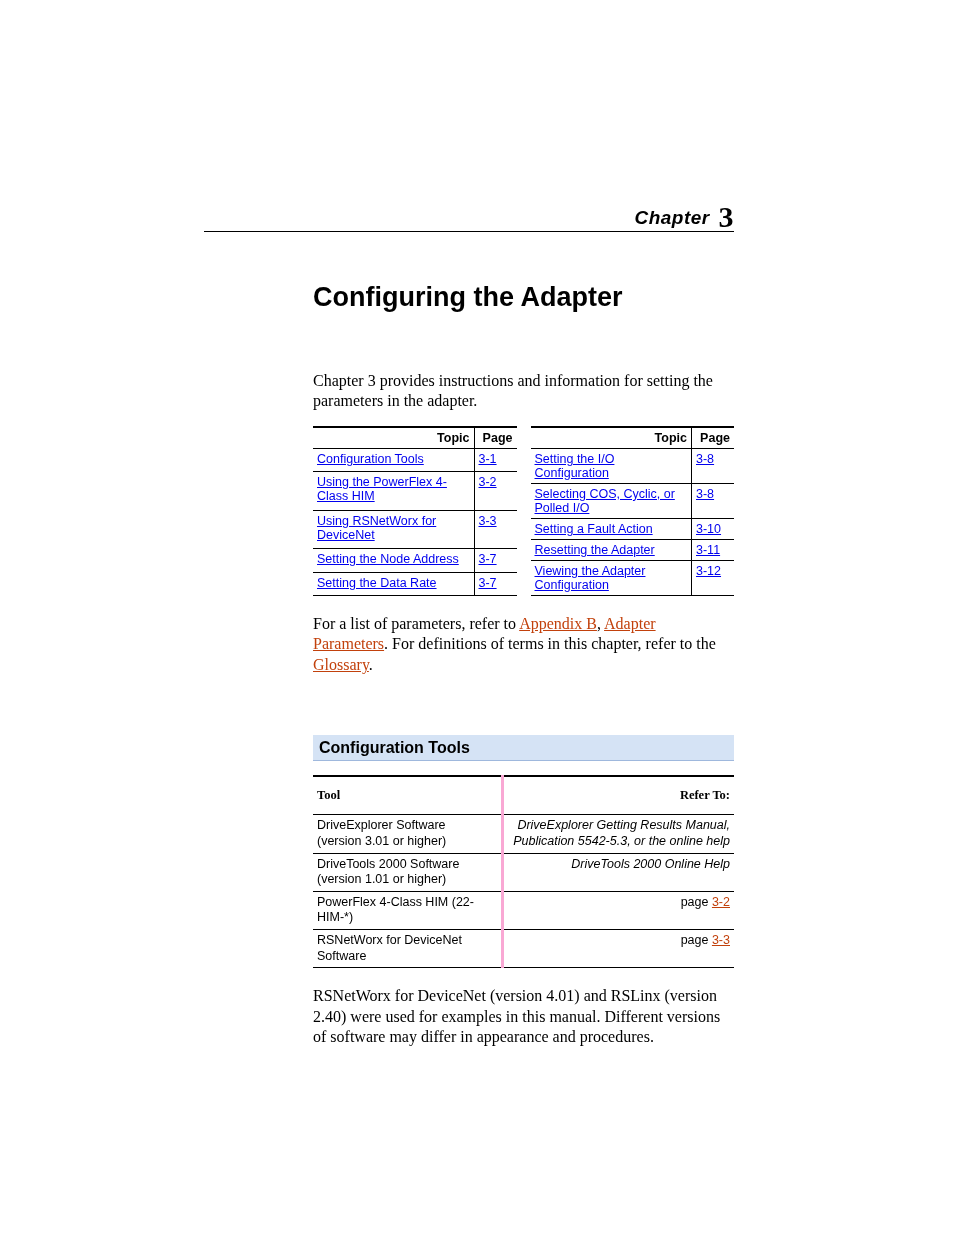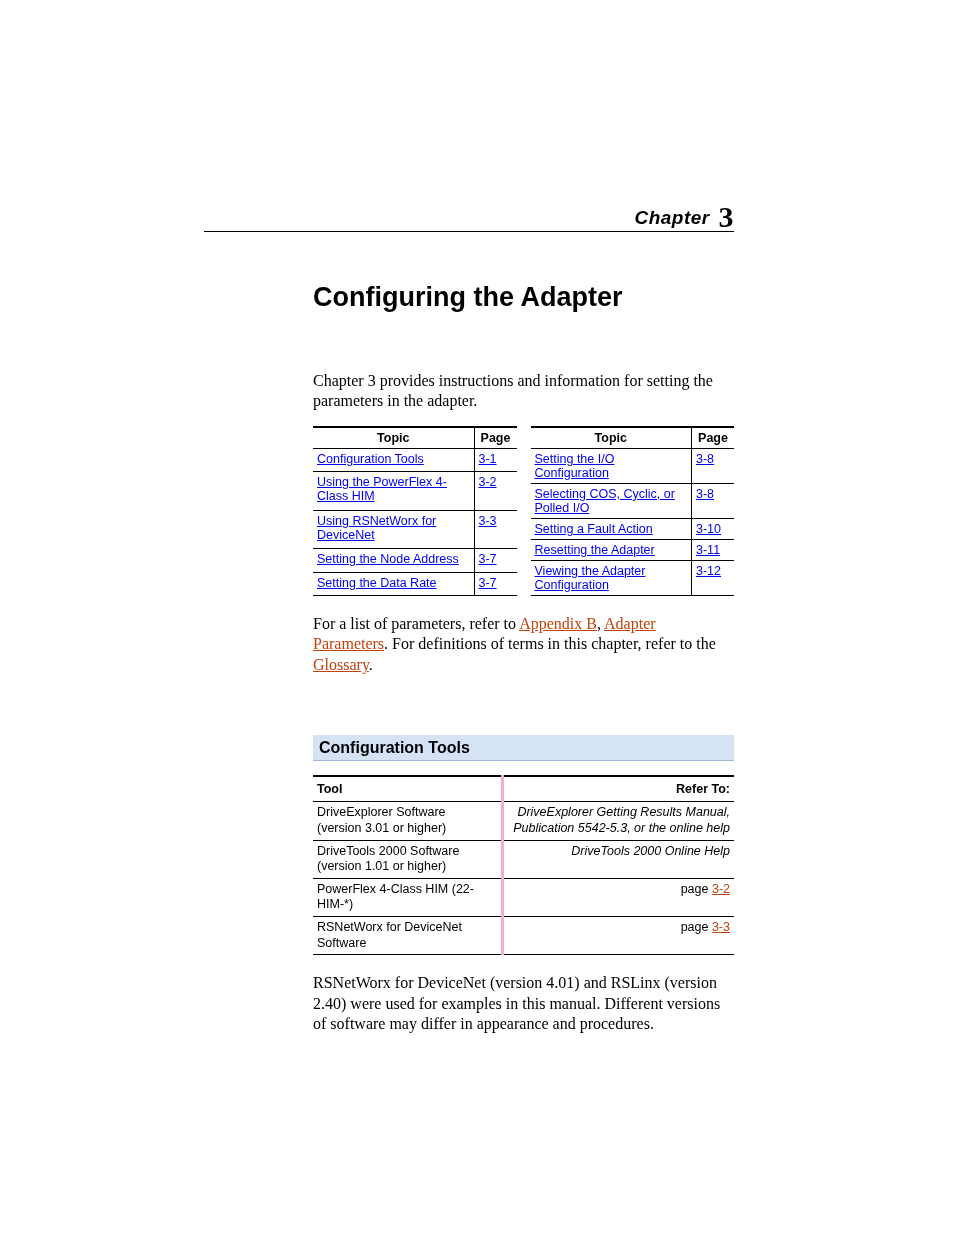--- a/index.html
+++ b/index.html
@@ -65,21 +65,21 @@
   }
   .topic-tables {
     display: flex;
     gap: 14px;
     margin-bottom: 18px;
   }
   .topic-tables table {
     width: 204px;
   }
   .topic-tables th {
-    text-align: center;
+    text-align: right;
     font-weight: bold;
     border-top: 2px solid #000;
     border-bottom: 1.5px solid #000;
     padding: 3px 4px;
     background: #fff;
   }
   .topic-tables td {
     border-bottom: 1px solid #000;
     padding: 3px 4px;
     vertical-align: top;
@@ -104,21 +104,22 @@
   .tools-table {
     width: 100%;
     margin-top: 6px;
     margin-bottom: 18px;
   }
   .tools-table th {
     text-align: left;
     font-weight: bold;
     border-top: 2px solid #000;
     border-bottom: 1.5px solid #000;
-    padding: 5px 4px;
+    padding: 11px 4px;
+    font-family: Liberation Serif, serif;
   }
   .tools-table td {
     border-bottom: 1px solid #000;
     padding: 3px 4px;
     vertical-align: top;
     line-height: 1.25;
   }
   .tools-table th + th, .tools-table td + td {
     border-left: 3px solid #f9a8d4;
     text-align: right;

